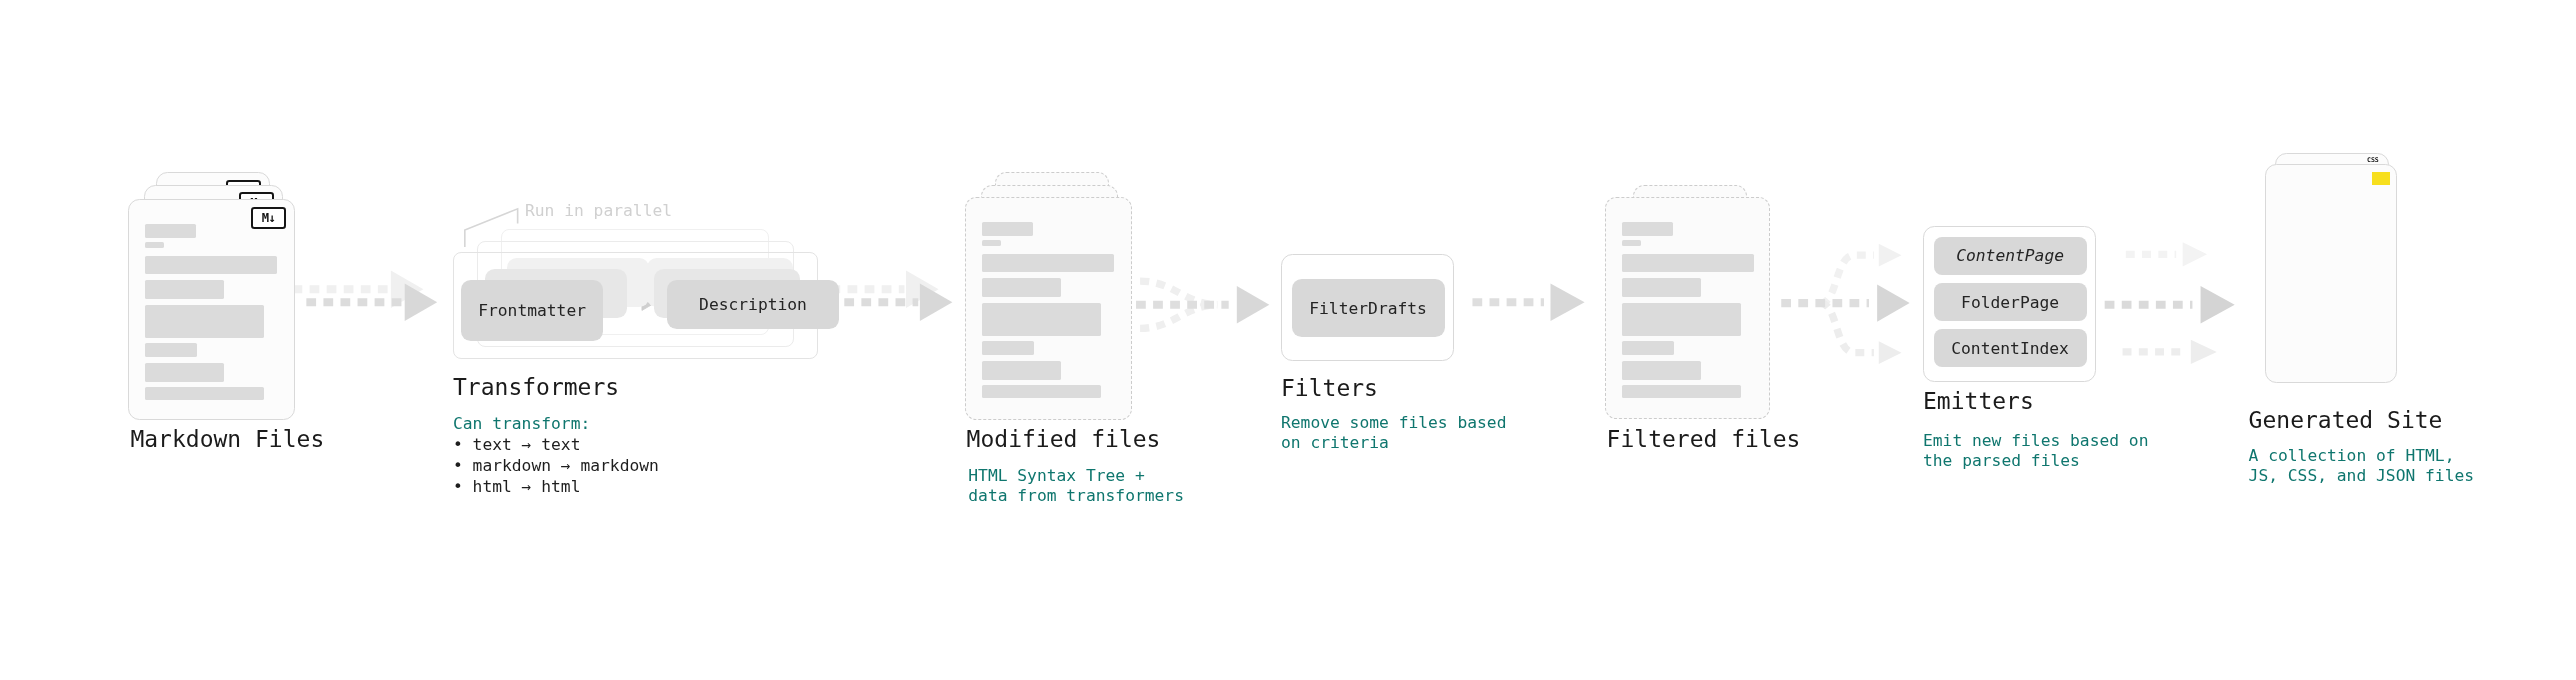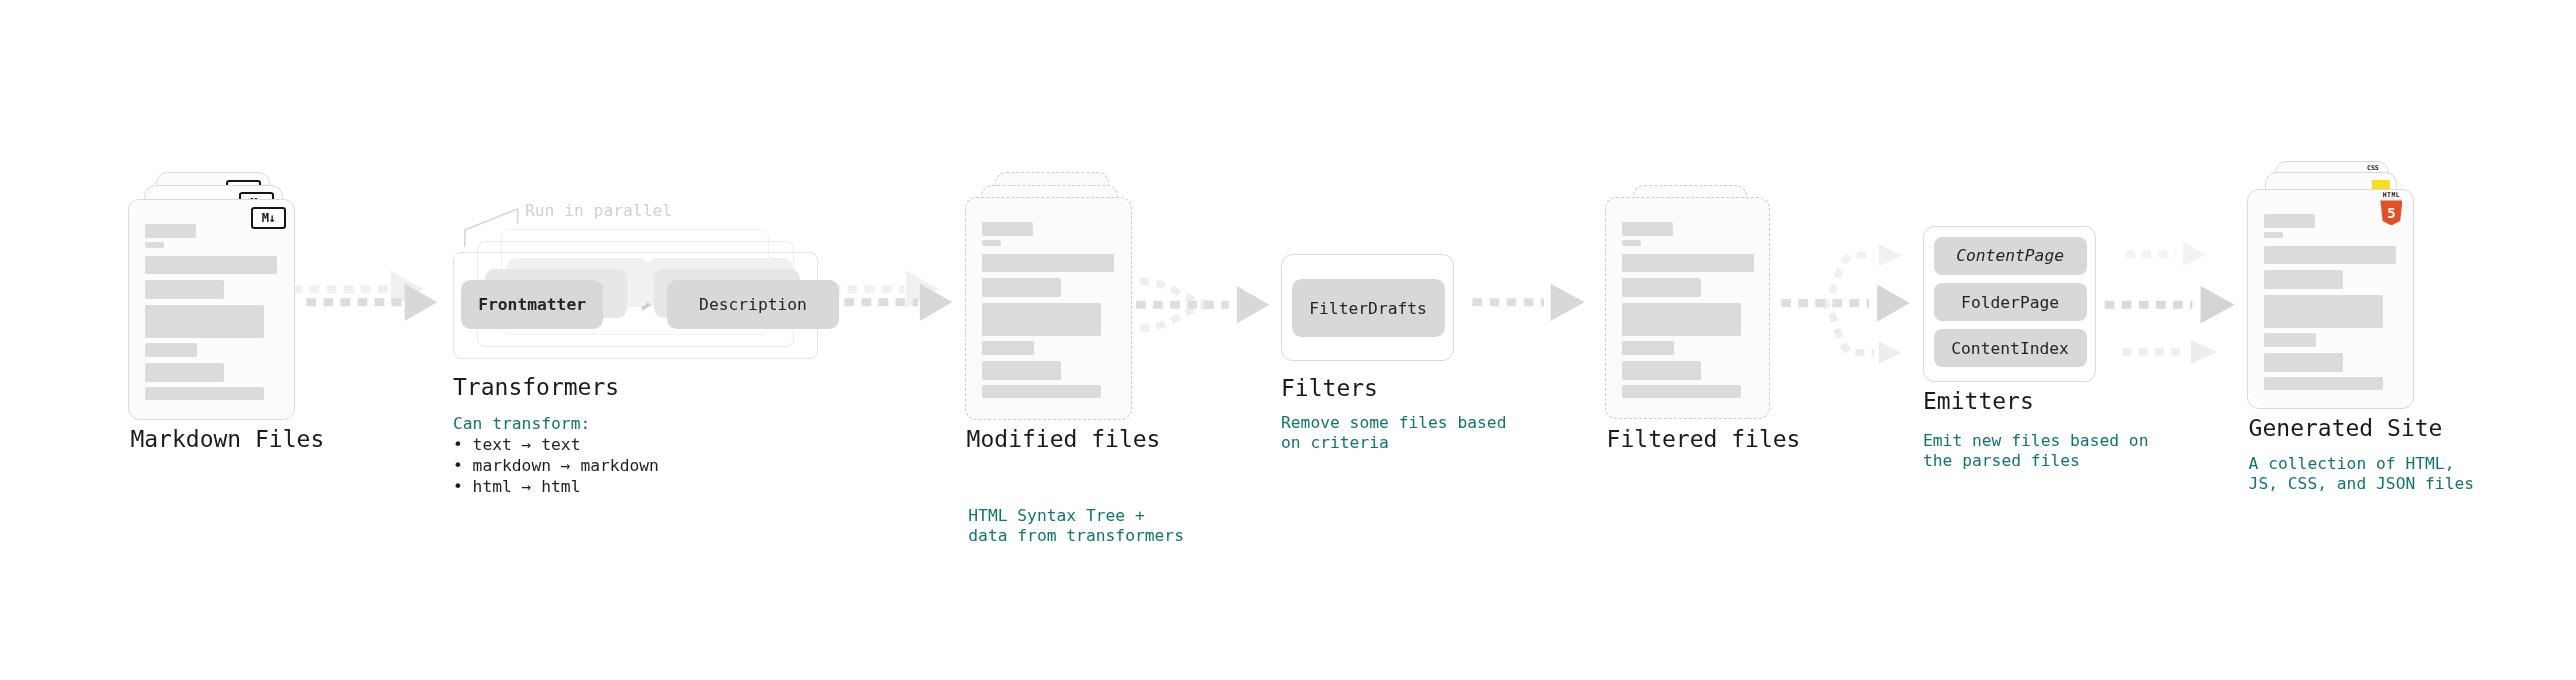--- a/index.html
+++ b/index.html
@@ -170,21 +170,21 @@
     <div class="annotation" style="left:72px;top:1.6px;">Run in parallel</div>
 
     <div class="t-box back" style="left:48px;top:30px;width:268px;height:106px;"></div>
     <div class="t-box mid" style="left:23.6px;top:42px;width:317px;height:106px;"></div>
     <div class="t-box front" style="left:0;top:53px;width:365px;height:107px;"></div>
 
     <div class="pill back" style="left:54px;top:59px;width:142px;height:49px;"></div>
     <div class="pill mid" style="left:32px;top:70px;width:142px;height:49px;"></div>
     <div class="pill back" style="left:194px;top:59px;width:146px;height:49px;"></div>
     <div class="pill mid" style="left:201px;top:70px;width:146px;height:49px;"></div>
-    <div class="pill front" style="left:8.1px;top:81px;width:142px;height:49px;font-weight:bold;">Frontmatter</div>
+    <div class="pill front" style="left:8.1px;top:81px;width:142px;height:61px;">Frontmatter</div>
     <div class="pill front" style="left:214px;top:81px;width:172px;height:49px;">Description</div>
 
     <div class="sec-title" style="left:0;top:176px;">Transformers</div>
     <div class="sec-sub" style="left:0;top:215px;">Can transform:</div>
     <div class="bullets" style="left:0;top:235px;">
       <div>• text → text</div>
       <div>• markdown → markdown</div>
       <div>• html → html</div>
     </div>
   </div>
@@ -198,21 +198,21 @@
         <div class="bar b2"></div>
         <div class="bar b3"></div>
         <div class="bar b4"></div>
         <div class="bar b5"></div>
         <div class="bar b6"></div>
         <div class="bar b7"></div>
         <div class="bar b8"></div>
       </div>
     </div>
     <div class="sec-title" style="left:1.6px;top:266px;">Modified files</div>
-    <div class="sec-sub" style="left:3.3px;top:305px;margin-top:40px;">HTML Syntax Tree +
+    <div class="sec-sub" style="left:3.3px;top:305px;">HTML Syntax Tree +
 data from transformers</div>
   </div>
 
   <div class="section" style="left:1281px;top:254px;width:260px;height:244px;">
     <div class="io-box" style="left:0;top:0;width:173px;height:107px;"></div>
     <div class="pill front" style="left:10.6px;top:25px;width:153px;height:58px;">FilterDrafts</div>
     <div class="sec-title" style="left:0;top:122px;">Filters</div>
     <div class="sec-sub" style="left:0;top:159px;">Remove some files based
 on criteria</div>
   </div>
@@ -237,45 +237,29 @@
   <div class="section" style="left:1923px;top:226px;width:260px;height:276px;">
     <div class="io-box" style="left:0;top:0;width:173px;height:156px;"></div>
     <div class="e-pill" style="top:10.6px;font-style:italic;">ContentPage</div>
     <div class="e-pill" style="top:57px;">FolderPage</div>
     <div class="e-pill" style="top:103px;">ContentIndex</div>
     <div class="sec-title" style="left:0;top:163px;">Emitters</div>
     <div class="sec-sub" style="left:0;top:205px;">Emit new files based on
 the parsed files</div>
   </div>
 
-  <div class="section" style="left:2247px;top:161px;width:276px;height:349px;padding-left:25px;">
+  <div class="section" style="left:2247px;top:153px;width:276px;height:349px;padding-left:25px;">
     <div class="card" style="left:28.4px;top:0;width:114px;height:219px;">
       <div class="css-badge">
         <div class="css-txt">CSS</div>
         <div class="css-bar"></div>
       </div>
     </div>
     <div class="card" style="left:18px;top:11.4px;width:132px;height:219px;">
       <div class="js-badge"></div>
     </div>
-    <div class="card" style="left:0;top:28px;width:167px;height:220px;">
-      <div class="html5-badge">
-        <div class="html-txt">HTML</div>
-        <div class="html5-shield">5</div>
-      </div>
-      <div class="bars">
-        <div class="bar b1"></div>
-        <div class="bar b2"></div>
-        <div class="bar b3"></div>
-        <div class="bar b4"></div>
-        <div class="bar b5"></div>
-        <div class="bar b6"></div>
-        <div class="bar b7"></div>
-        <div class="bar b8"></div>
-      </div>
-    </div>
     <div class="sec-title" style="left:1.6px;top:255px;">Generated Site</div>
     <div class="sec-sub" style="left:1.6px;top:293px;">A collection of HTML,
 JS, CSS, and JSON files</div>
   </div>
 
 </div>
 
 
 </body></html>

